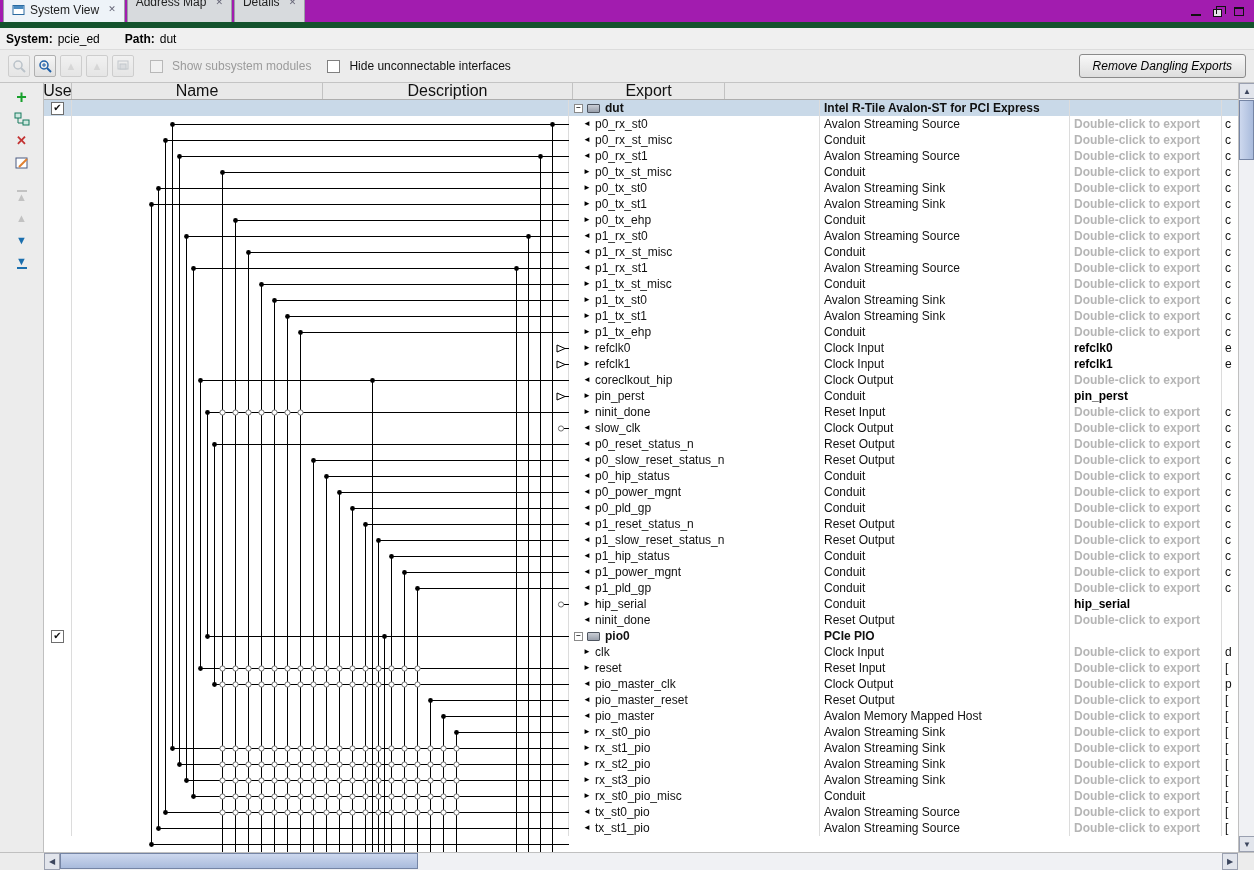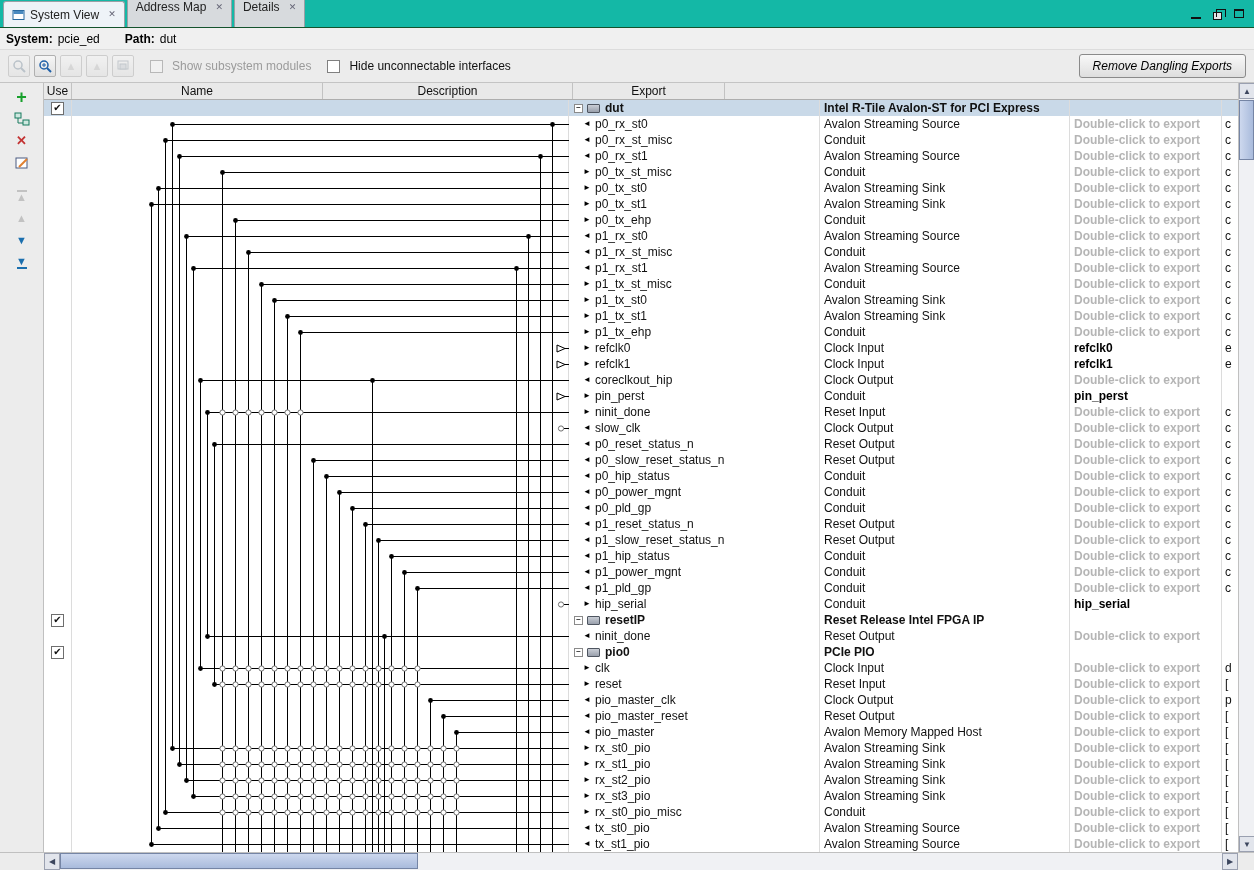--- a/index.html
+++ b/index.html
@@ -1,20 +1,20 @@
 <!DOCTYPE html>
 <html><head>
 <meta charset="utf-8">
 <style>
   * { margin:0; padding:0; box-sizing:border-box; }
   body { font-family:"Liberation Sans", sans-serif; background:#cfcfcf; }
   .app { width:1254px; height:870px; background:#ececec; overflow:hidden; position:relative; }
 
   
-  .tabbar { height:28px; background:#14b8a6; border-bottom:1px solid #14532d; display:flex; align-items:flex-end; padding-left:3px; }
+  .tabbar { height:28px; background:#a21caf; border-bottom:6px solid #14532d; display:flex; align-items:flex-end; padding-left:3px; }
   .tab { height:41px; display:flex; align-items:center; padding:0 8px; margin-right:2px; border:1px solid #9aa0a6; border-bottom:none; border-radius:3px 3px 0 0; background:#d7dadd; font-size:12px; color:#222; gap:5px; }
   .tab.active { background:#eef3f8; height:26px; }
   .tab-close { color:#667; font-size:9px; margin-left:4px; line-height:1; }
   .win-controls { margin-left:auto; display:flex; align-items:center; gap:12px; padding-right:10px; height:100%; }
   .wc-min { width:10px; height:2px; background:#111; margin-top:8px; }
   .wc-restore { width:9px; height:8px; border:1px solid #111; position:relative; margin-top:4px; background:#e3e5e7; }
   .wc-restore::before { content:""; position:absolute; left:2px; top:-4px; width:8px; height:7px; border:1px solid #111; border-bottom:none; }
   .wc-max { width:10px; height:9px; border:1px solid #111; border-top:2px solid #111; }
 
   
@@ -37,21 +37,21 @@
   .side { width:44px; background:#ececec; border-right:1px solid #c0c0c0; display:flex; flex-direction:column; align-items:center; padding-top:3px; flex:none; }
   .sbtn { width:26px; height:21px; display:flex; flex-direction:column; align-items:center; justify-content:center; margin-bottom:1px; }
   .plus { color:#18a02c; font-size:18px; font-weight:bold; line-height:1; }
   .xmark { color:#c33333; font-size:13px; font-weight:bold; line-height:1; }
   .tri { font-size:11px; line-height:1; }
   .tri.gray { color:#c2c2c2; } .tri.blue { color:#1b6fae; }
   .bar { width:10px; height:2px; } .bar.gray { background:#c2c2c2; } .bar.blue { background:#1b6fae; }
   .spacegap { height:12px; }
 
   .tablewrap { width:1194px; display:flex; flex-direction:column; flex:none; }
-  .thead { height:17px; display:flex; background:#e9e9e9; border-bottom:1px solid #aeaeae; font-size:12px; color:#111; flex:none; }
+  .thead { height:17px; display:flex; background:#e9e9e9; border-bottom:1px solid #aeaeae; font-size:16px; color:#111; flex:none; }
   .hcell { border-right:1px solid #c2c2c2; display:flex; align-items:center; justify-content:center; height:100%; overflow:hidden; }
   .h-use{width:28px;} .h-conn{width:497px;} .h-name{width:251px;} .h-desc{width:250px;} .h-exp{width:152px;} .h-part{width:16px;border-right:none;}
 
   .tbody { position:relative; height:752px; background:#fff; overflow:hidden; }
   .row { display:flex; height:16px; font-size:12px; line-height:16px; color:#111; }
   .row.sel { background:#c9d9e8; }
   .cell { height:16px; border-right:1px solid #dcdcdc; overflow:hidden; white-space:nowrap; flex:none; }
   .c-use { width:28px; display:flex; align-items:center; justify-content:center; }
   .c-conn { width:497px; }
   .c-name { width:251px; display:flex; align-items:center; }
@@ -780,34 +780,20 @@
             <div class="cell c-use"></div>
             <div class="cell c-conn"></div>
             <div class="cell c-name nm-if">
               <span class="arr">►</span>
               <span class="lbl">hip_serial</span>
             </div>
             <div class="cell c-desc"><span>Conduit</span></div>
             <div class="cell c-exp"><span class="expv">hip_serial</span></div>
             <div class="cell c-part"><span></span></div>
           </div>
-          <div class="row mod">
-            <div class="cell c-use">
-              <span class="cbx checked"></span>
-            </div>
-            <div class="cell c-conn"></div>
-            <div class="cell c-name nm-mod">
-              <span class="expd"></span>
-              <span class="chip"></span>
-              <span class="lbl">resetIP</span>
-            </div>
-            <div class="cell c-desc"><span>Reset Release Intel FPGA IP</span></div>
-            <div class="cell c-exp"></div>
-            <div class="cell c-part"><span></span></div>
-          </div>
           <div class="row">
             <div class="cell c-use"></div>
             <div class="cell c-conn"></div>
             <div class="cell c-name nm-if">
               <span class="arr">◄</span>
               <span class="lbl">ninit_done</span>
             </div>
             <div class="cell c-desc"><span>Reset Output</span></div>
             <div class="cell c-exp"><span class="hint">Double-click to export</span></div>
             <div class="cell c-part"><span></span></div>

